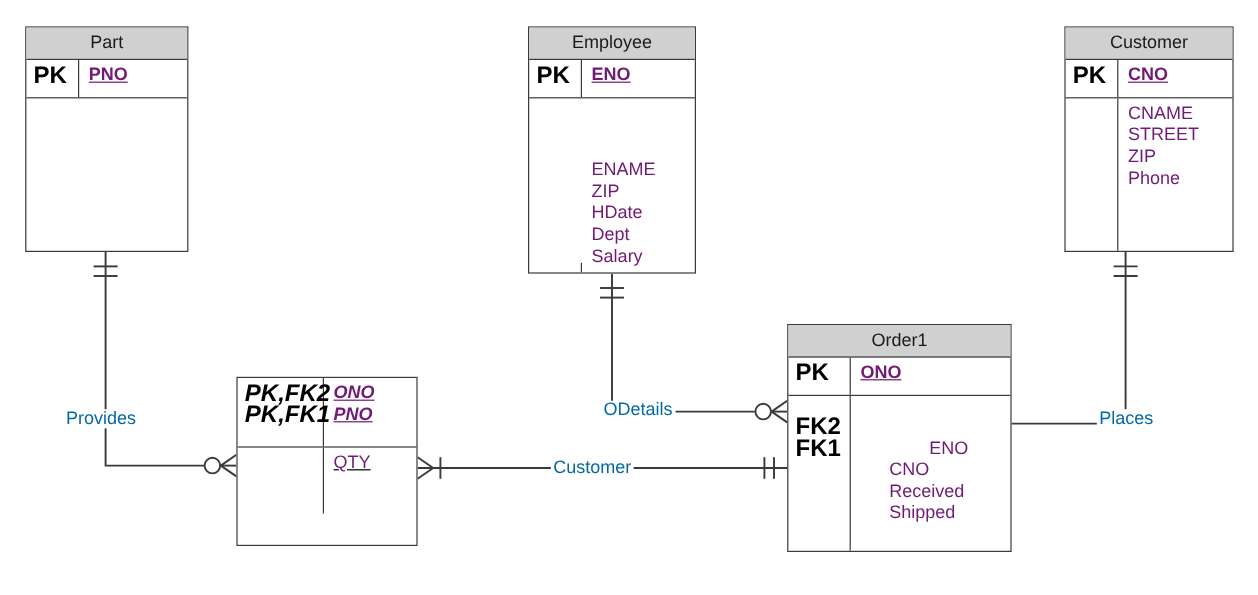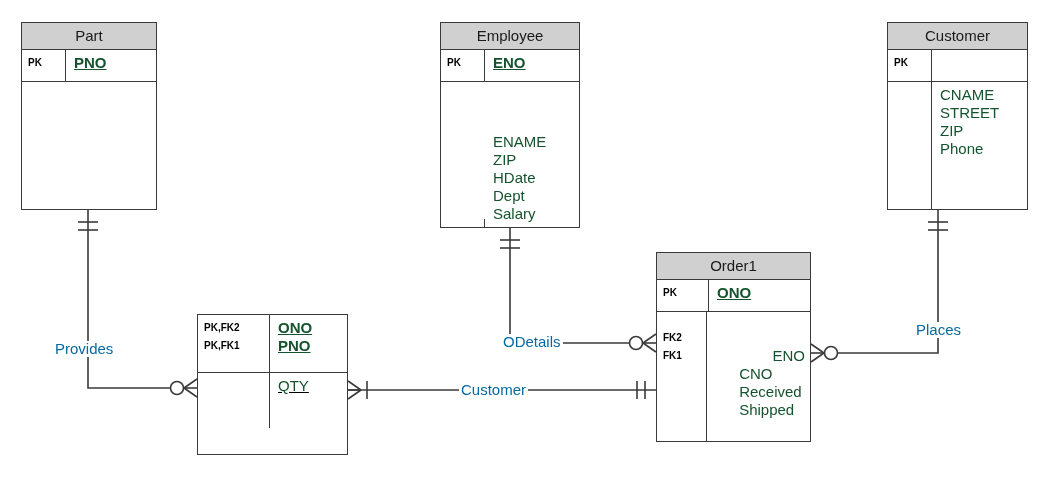--- a/index.html
+++ b/index.html
@@ -46,31 +46,31 @@
     display: flex;
     box-sizing: border-box;
   }
   .sec-divider {
     border-bottom: 1px solid #3a3a3a;
   }
   .key-col {
     border-right: 1px solid #3a3a3a;
     box-sizing: border-box;
     padding: 4px 5px 4px 6px;
-    font-size: 10px;
+    font-size: 20px;
     font-weight: bold;
     color: #000000;
     line-height: 18px;
     white-space: pre;
   }
   .attr-col {
     box-sizing: border-box;
     padding: 4px 5px 4px 8px;
     font-size: 15px;
-    color: #14532d;
+    color: #701a75;
     line-height: 18px;
     white-space: pre;
     flex: 1;
   }
   .attr-col.pk {
     font-weight: bold;
     text-decoration: underline;
   }
   .rel-label {
     position: absolute;
@@ -160,44 +160,45 @@
 HDate
 Dept
 Salary</div>
     </div>
   </div>
 
   <div class="entity" style="left:873px; top:22px; width:141px; height:188px;margin-left:14px;">
     <div class="entity-title">Customer</div>
     <div class="entity-section sec-divider" style="height:32px;">
       <div class="key-col" style="width:44px;">PK</div>
+      <div class="attr-col pk">CNO</div>
     </div>
     <div class="entity-section" style="height:127px;">
       <div class="key-col" style="width:44px;"></div>
       <div class="attr-col">CNAME
 STREET
 ZIP
 Phone</div>
     </div>
   </div>
 
   <div class="entity" style="left:197px; top:314px; width:151px; height:141px;">
-    <div class="entity-section sec-divider" style="height:58px;">
+    <div class="entity-section sec-divider" style="height:58px;font-style:italic;">
       <div class="key-col" style="width:72px;">PK,FK2
 PK,FK1</div>
       <div class="attr-col pk">ONO
 PNO</div>
     </div>
     <div class="entity-section" style="height:55px;text-decoration:underline;">
       <div class="key-col" style="width:72px;"></div>
       <div class="attr-col">QTY</div>
     </div>
   </div>
 
-  <div class="entity" style="left:656px; top:252px; width:155px; height:190px;">
+  <div class="entity" style="left:656px; top:270px; width:187px; height:190px;">
     <div class="entity-title">Order1</div>
     <div class="entity-section sec-divider" style="height:32px;">
       <div class="key-col" style="width:52px;">PK</div>
       <div class="attr-col pk">ONO</div>
     </div>
     <div class="entity-section" style="height:129px;gap:24px;">
       <div class="key-col" style="width:52px; padding-top:17px;">FK2
 FK1</div>
       <div class="attr-col" style="padding-top:17px;">
         <span class="mixed-line b">ENO
@@ -205,17 +206,17 @@
 </span><span class="mixed-line">Received
 Shipped</span>
       </div>
     </div>
   </div>
 
   <div class="rel-label" style="left:53px; top:341px;">Provides</div>
 
   <div class="rel-label" style="left:501px; top:334px;">ODetails</div>
 
-  <div class="rel-label" style="left:914px; top:322px;text-align:center;">Places</div>
+  <div class="rel-label" style="left:914px; top:341px;text-align:center;">Places</div>
 
   <div class="rel-label" style="left:459px; top:382px;">Customer</div>
 
 </div>
 
 </body></html>

